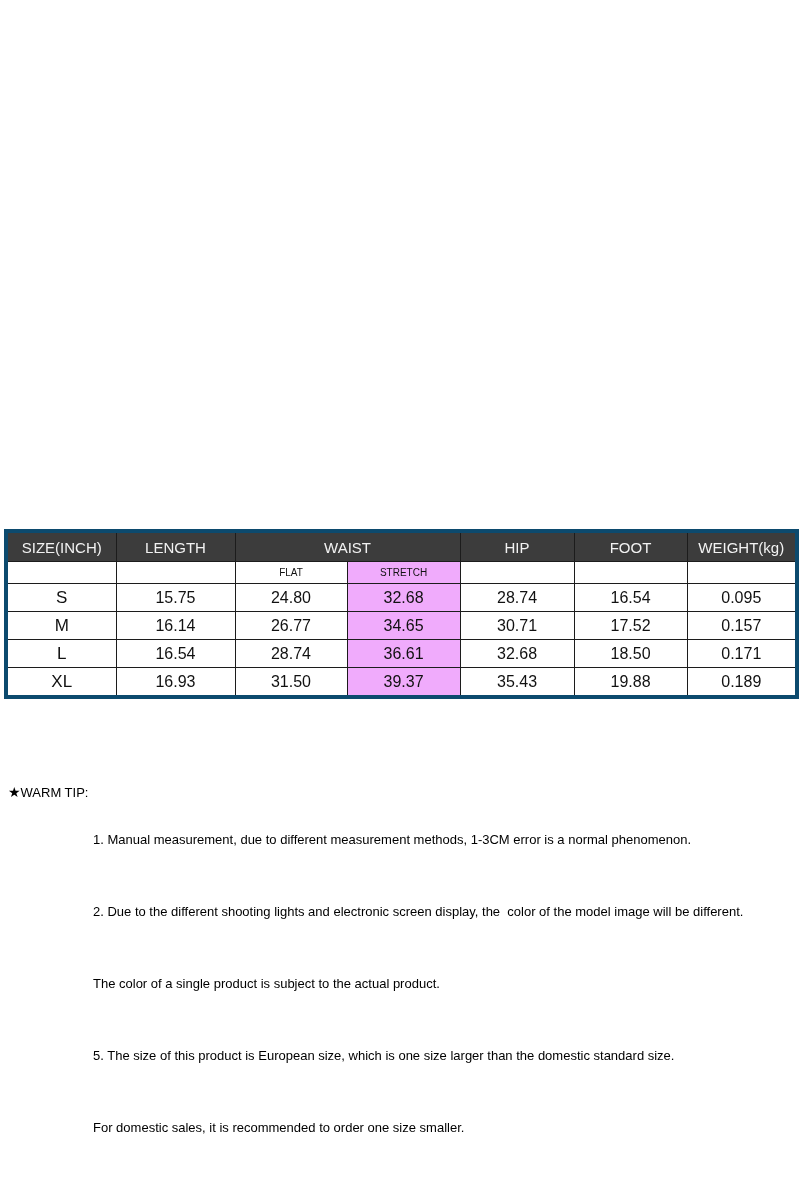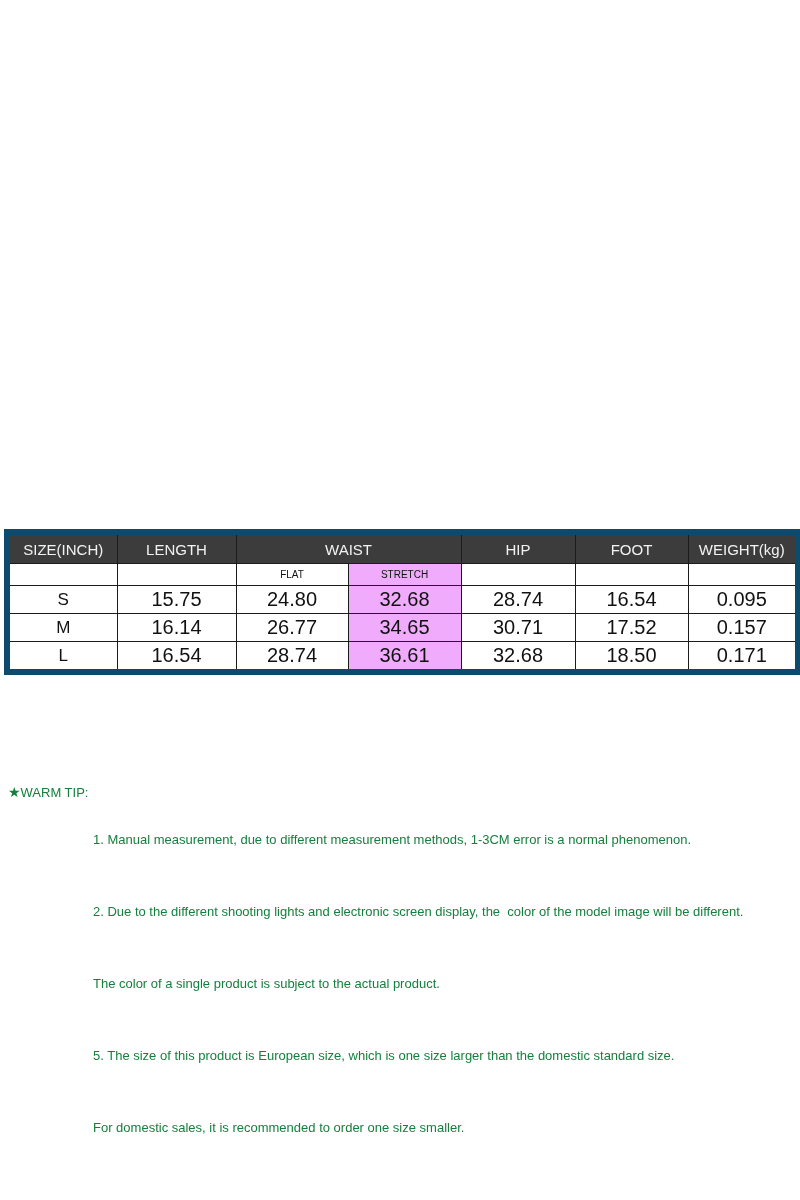--- a/index.html
+++ b/index.html
@@ -31,52 +31,52 @@
   table.size-chart th,
   table.size-chart td {
     border: 1.5px solid #1c1c1c;
     text-align: center;
     vertical-align: middle;
     padding: 0;
     color: #111111;
     overflow: hidden;
     white-space: nowrap;
   }
-  table.size-chart { border: 6px solid #0c4a6e; }
+  table.size-chart { border: 4px solid #0c4a6e; }
   tr.head-row th {
     background: #3c3c3c;
     color: #f2f2f2;
     font-weight: normal;
     font-size: 15px;
     height: 28px;
   }
   tr.sub-row td {
     height: 21px;
     font-size: 10px;
     font-weight: normal;
   }
   tr.data-row td {
     height: 27px;
-    font-size: 20px;
+    font-size: 16px;
   }
   tr.data-row td.size-label {
     font-size: 17px;
   }
   td.stretch-bg {
     background: #f0abfc;
   }
 
   
   .warm-tip {
     position: absolute;
     left: 8px;
     top: 780px;
     display: flex;
     align-items: flex-start;
-    color: #15803d;
+    color: #000000;
     font-size: 13px;
     line-height: 24px;
   }
   .warm-tip-label {
     width: 85px;
     flex: 0 0 85px;
     white-space: nowrap;
   }
   .warm-tip-lines {
     white-space: pre-wrap;
@@ -140,20 +140,29 @@
       </tr>
       <tr class="data-row">
         <td class="size-label">L</td>
         <td>16.54</td>
         <td>28.74</td>
         <td class="stretch-bg">36.61</td>
         <td>32.68</td>
         <td>18.50</td>
         <td>0.171</td>
       </tr>
+      <tr class="data-row">
+        <td class="size-label">XL</td>
+        <td>16.93</td>
+        <td>31.50</td>
+        <td class="stretch-bg">39.37</td>
+        <td>35.43</td>
+        <td>19.88</td>
+        <td>0.189</td>
+      </tr>
     </tbody>
       </table>
   </div>
 
   <div class="warm-tip">
     <div class="warm-tip-label"><span class="star">★</span><span>WARM TIP:</span></div>
     <div class="warm-tip-lines">
       <div>1. Manual measurement, due to different measurement methods, 1-3CM error is a normal phenomenon.</div>
       <div>2. Due to the different shooting lights and electronic screen display, the  color of the model image will be different.</div>
       <div>The color of a single product is subject to the actual product.</div>

